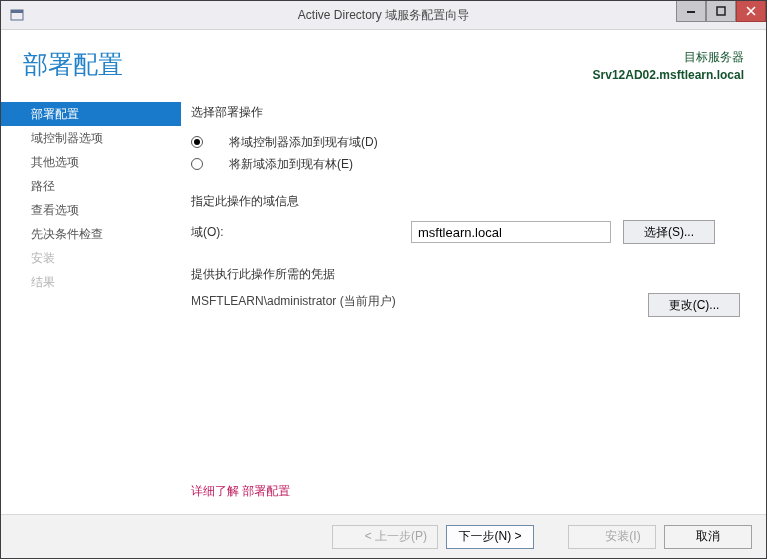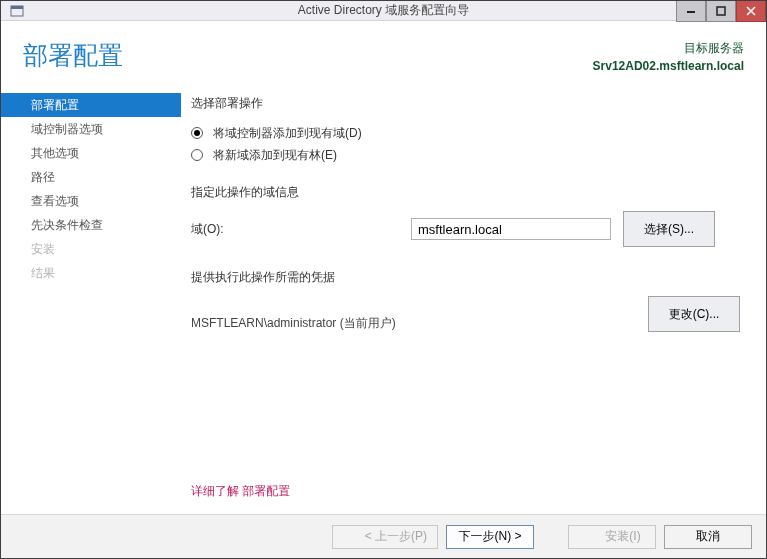--- a/index.html
+++ b/index.html
@@ -8,21 +8,21 @@
     font-family: "Microsoft YaHei", "Segoe UI", sans-serif;
     background: #fff;
     width: 767px;
     height: 559px;
     overflow: hidden;
     border: 1px solid #3e3e42;
     position: relative;
     font-size: 12px;
   }
   .titlebar {
-    height: 20px;
+    height: 29px;
     background: #eeeef2;
     display: flex;
     align-items: center;
     border-bottom: 1px solid #d4d4d8;
     position: relative;
   }
   .titlebar .app-icon {
     width: 20px; height: 20px;
     margin: 0 6px;
     display: flex; align-items: center; justify-content: center;
@@ -96,21 +96,21 @@
 
   .main {
     flex: 1;
     padding: 6px 26px 0 10px;
     color: #333;
   }
   .section-label { margin: 2px 0 10px 0; }
   .radio-row {
     display: flex; align-items: center;
     height: 22px;
-    gap: 6px;
+    gap: 22px;
   }
   .radio-dot {
     width: 12px; height: 12px;
     border: 1px solid #555;
     border-radius: 50%;
     display: inline-flex; align-items: center; justify-content: center;
     margin-right: 4px;
   }
   .radio-dot.selected::after {
     content: "";
@@ -127,32 +127,32 @@
   .textfield {
     width: 200px;
     height: 22px;
     border: 1px solid #b1b1b1;
     padding: 2px 6px;
     font-family: inherit;
     font-size: 13px;
     background: #fff;
   }
   .btn {
-    height: 36px;
+    height: 24px;
     border: 1px solid #a1a1a1;
     background: #eceef1;
     font-family: inherit;
     font-size: 12px;
     padding: 0 14px;
     cursor: pointer;
   }
   .btn.right { margin-left: 12px; min-width: 92px; }
 
   .creds-row {
-    display: flex; align-items: flex-end;
+    display: flex; align-items: flex-start;
     margin-top: 6px;
   }
   .creds-row .who { flex: 0 0 auto; color: #444; }
   .creds-row .spacer { flex: 1; }
 
   .learn-more { color: #be185d; margin-top: 10px; cursor: pointer; padding-left: 0; }
 
   .footer {
     position: absolute;
     left: 0; right: 0; bottom: 0;

